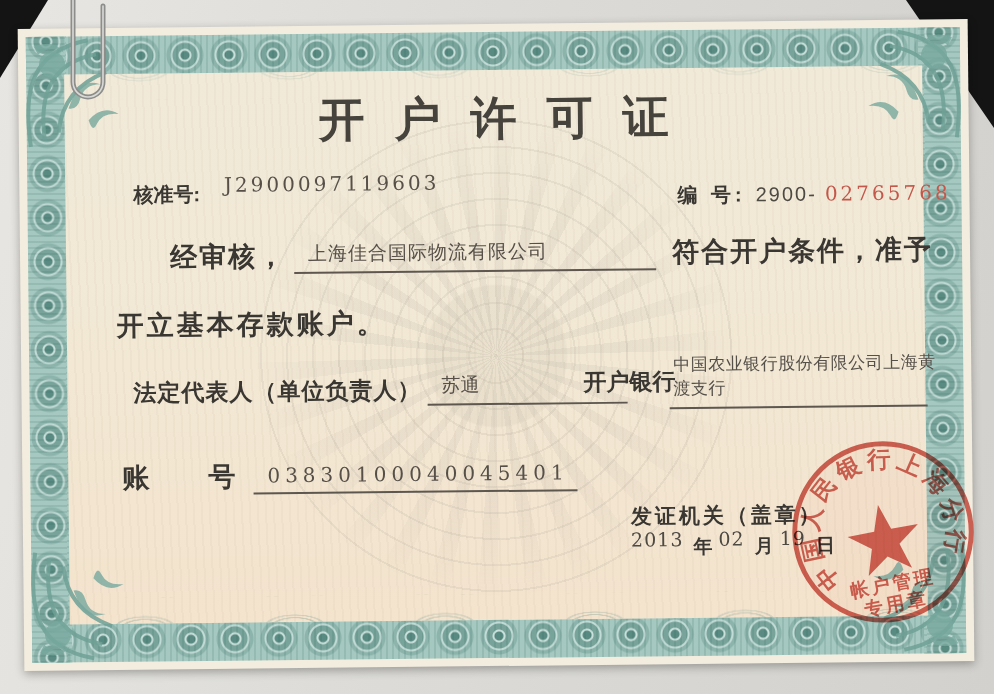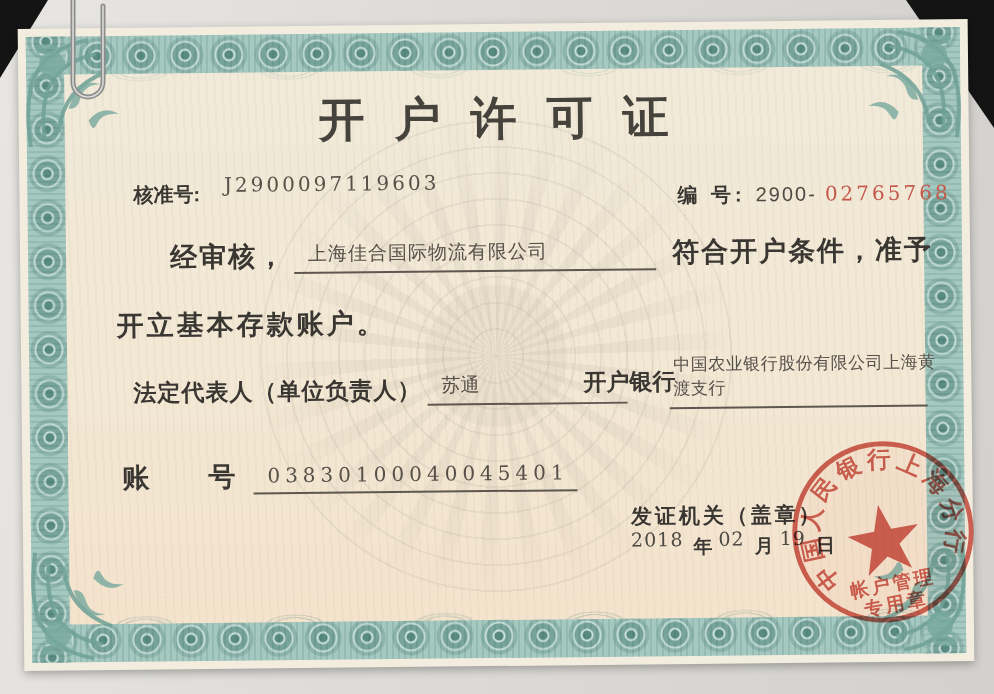--- a/index.html
+++ b/index.html
@@ -233,21 +233,21 @@
     <div class="bank-underline"></div>
 
     <div class="row-account">
       <span class="lbl">账　号</span>
       <span class="fill-line acct-line val">03830100040045401</span>
     </div>
 
     <div class="issuer">
       <div class="lbl">发证机关（盖章）</div>
       <div class="dateline">
-        <span class="n">2018</span><span class="u">年</span><span class="n">02</span><span class="u">月</span><span class="n">19</span><span class="u">日</span>
+        <span class="n">2013</span><span class="u">年</span><span class="n">02</span><span class="u">月</span><span class="n">19</span><span class="u">日</span>
       </div>
     </div>
   </div>
 
   <svg class="stamp" viewBox="0 0 200 200">
     <circle cx="100" cy="100" r="90" fill="rgba(207,90,80,0.05)" stroke="#cf5a50" stroke-width="5"></circle>
     <path id="ringPath" d="M53.3,146.7 A66,66 0 1,1 146.7,146.7" fill="none"></path>
     <text font-size="24" font-weight="700" fill="#cf5a50" letter-spacing="5" font-family="'Liberation Sans',sans-serif">
       <textPath href="#ringPath" startOffset="2%">中国人民银行上海分行</textPath>
     </text>

